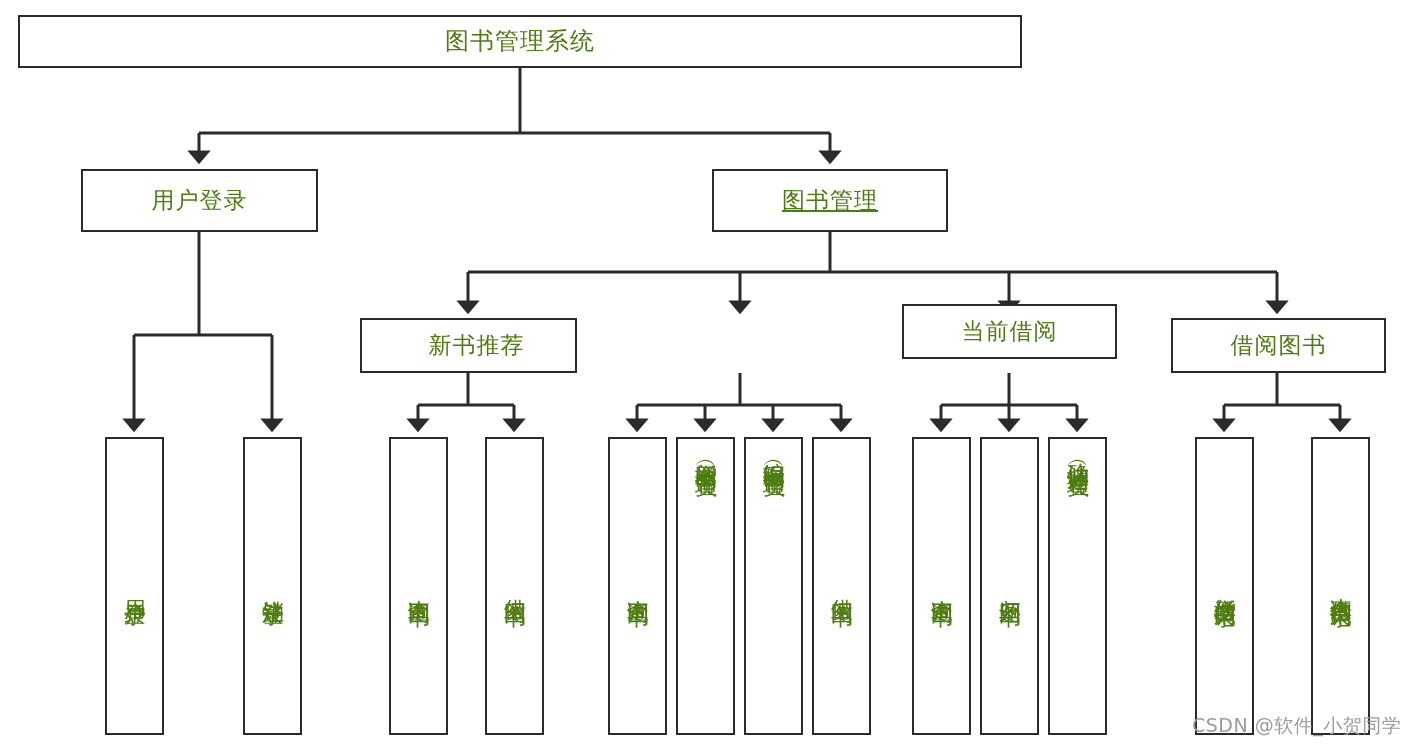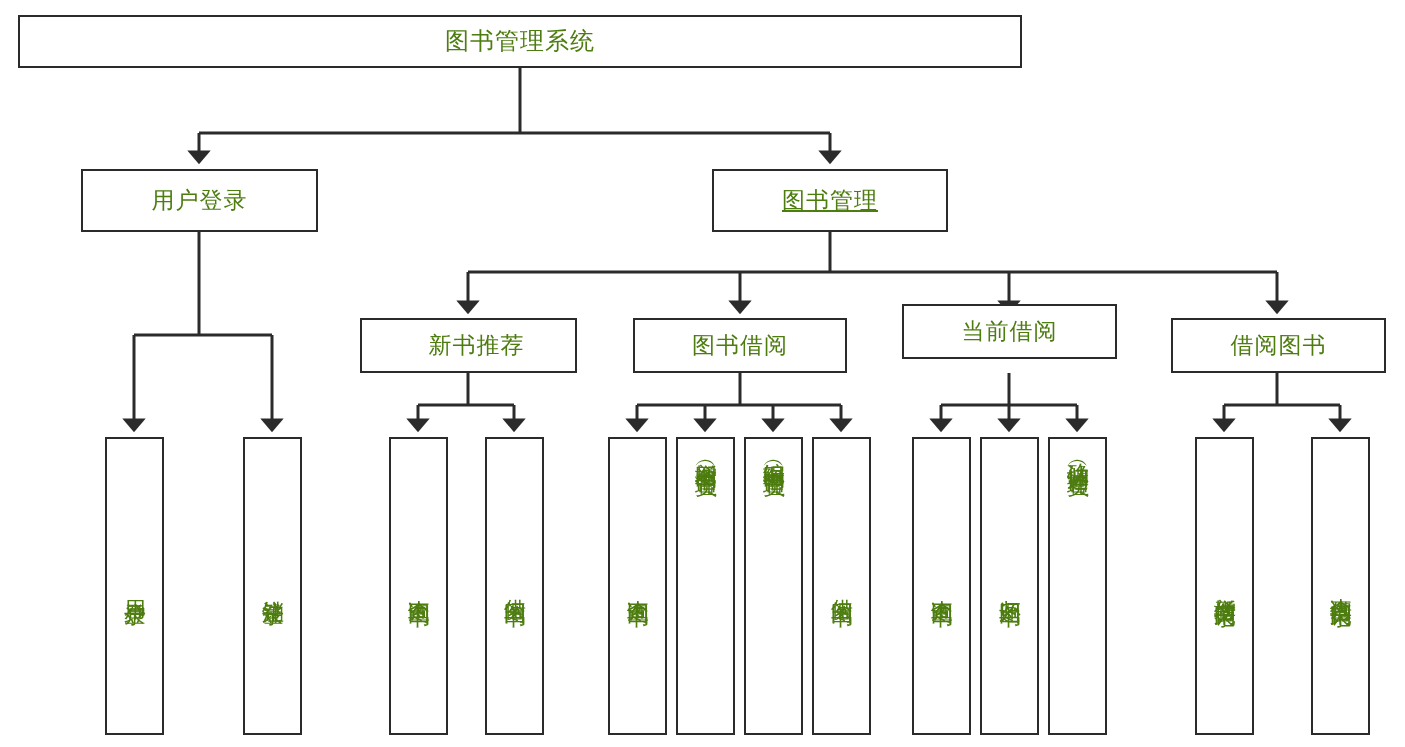--- a/index.html
+++ b/index.html
@@ -136,23 +136,20 @@
   </div>
 
   <div class="node horiz" style="left:712px; top:169px; width:236px; height:63px;text-decoration:underline;">
     <span>图书管理</span>
   </div>
 
   <div class="node horiz" style="left:360px; top:318px; width:217px; height:55px;padding-left:16px;">
     <span>新书推荐</span>
   </div>
 
-  <div class="node horiz" style="left:633px; top:318px; width:214px; height:55px;">
-    <span>图书借阅</span>
-  </div>
 
   <div class="node horiz" style="left:902px; top:304px; width:215px; height:55px;">
     <span>当前借阅</span>
   </div>
 
   <div class="node horiz" style="left:1171px; top:318px; width:215px; height:55px;">
     <span>借阅图书</span>
   </div>
 
   <div class="node leaf center" style="left:105px; top:437px; width:59px; height:298px;">
@@ -200,14 +197,15 @@
   </div>
 
   <div class="node leaf center" style="left:1195px; top:437px; width:59px; height:298px;">
     <span class="leaf-label">新增借阅记录</span>
   </div>
 
   <div class="node leaf center" style="left:1311px; top:437px; width:59px; height:298px;">
     <span class="leaf-label">查询借阅记录</span>
   </div>
 
+  <div class="watermark" style="left:1192px; top:713px;">CSDN @软件_小贺同学</div>
 
 </div>
 
 </body></html>

